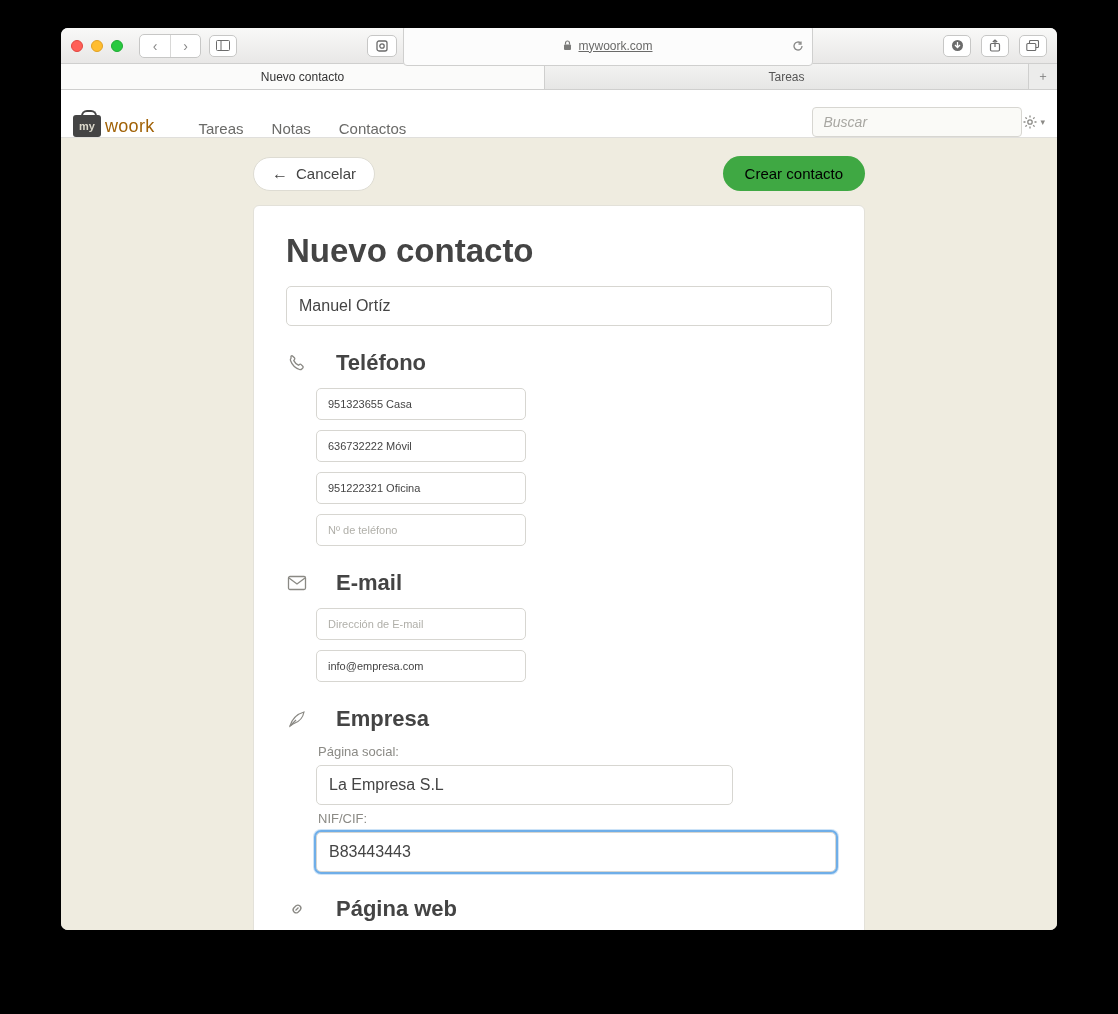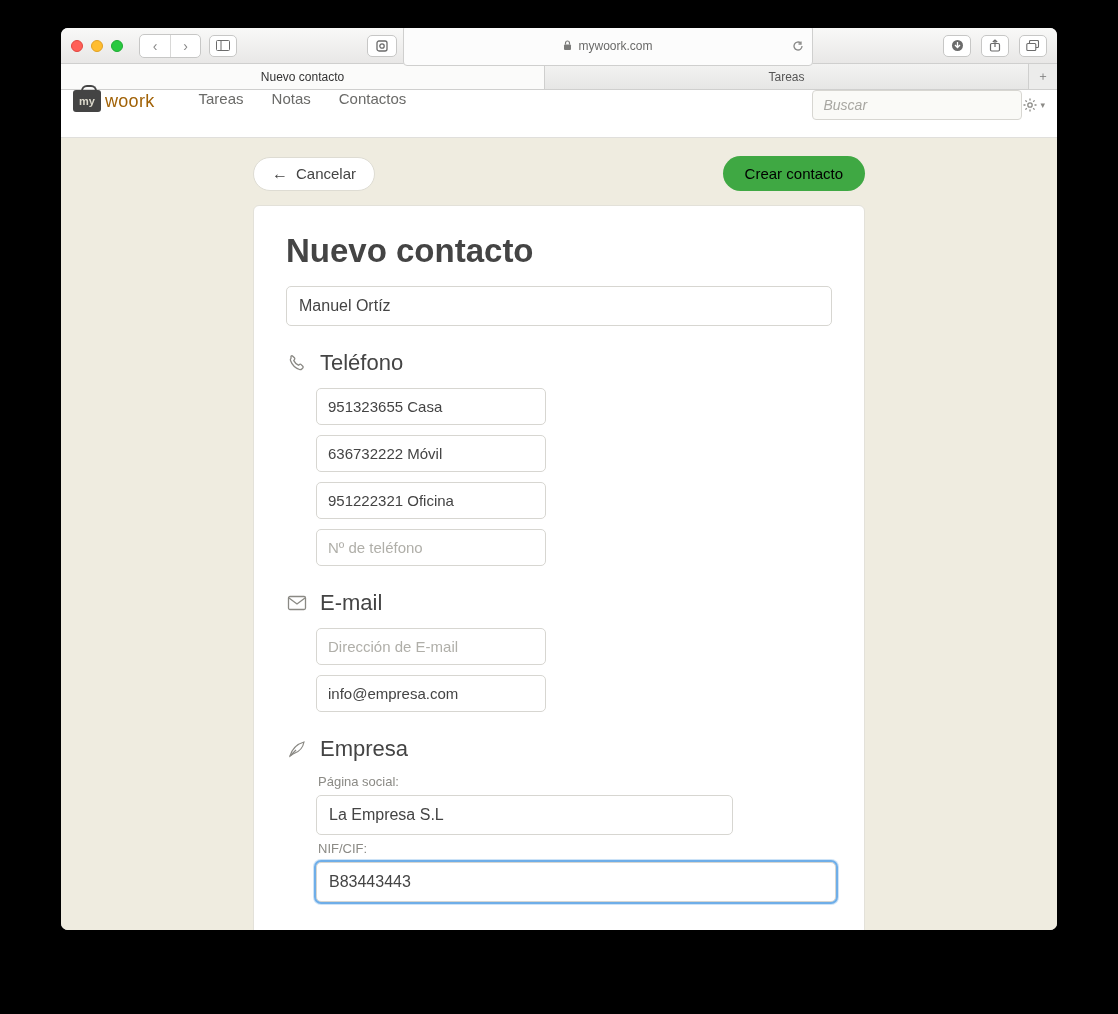--- a/index.html
+++ b/index.html
@@ -43,31 +43,31 @@
   .tl { width:12px;height:12px;border-radius:50%; }
   .tl.red{background:#ff5f57;border:1px solid #e24640;}
   .tl.yel{background:#ffbd2e;border:1px solid #e1a124;}
   .tl.grn{background:#28c940;border:1px solid #1fab33;}
   .navbtns { display:flex; border:1px solid #c7c7c6;border-radius:5px;overflow:hidden;background:#fff;}
   .navbtn { width:30px;height:22px;display:flex;align-items:center;justify-content:center;color:#888;font-size:14px;}
   .navbtn + .navbtn { border-left:1px solid #d8d8d7;}
   .tbicon { width:28px;height:22px;border:1px solid #c7c7c6;border-radius:5px;background:#fff;display:flex;align-items:center;justify-content:center;color:#6b6b6b;font-size:13px;}
   .addrwrap { flex:1; display:flex; align-items:center; justify-content:center; gap:6px;}
   .readerbtn { width:30px;height:22px;border:1px solid #c7c7c6;border-radius:5px;background:#fff;display:flex;align-items:center;justify-content:center;color:#6b6b6b;}
-  .addrbar { flex:0 1 410px; height:41px;border:1px solid #cfcfce;border-radius:4px;background:#fcfcfc;display:flex;align-items:center;justify-content:center;color:#6a6a69;font-size:12px;gap:6px;position:relative;}
+  .addrbar { flex:0 1 410px; height:41px;border:1px solid #cfcfce;border-radius:4px;background:#fcfcfc;display:flex;align-items:center;justify-content:center;color:#6a6a69;font-size:12px;gap:6px;position:relative;text-decoration:underline;}
   .addrbar .refresh{position:absolute;right:8px;color:#8a8a89;}
   .rightside { display:flex; gap:10px;}
   .rightside .tbicon{color:#6b6b6b;}
   
   .tabbar { height:26px; display:flex; border-bottom:1px solid #cfcfce; font-size:12px;}
   .tab { flex:1; display:flex;align-items:center;justify-content:center;color:#555;background:linear-gradient(#f3f3f2,#e6e6e5);border-right:1px solid #cfcfce;}
   .tab.active { background:#fbfbfa;color:#333;}
   .newtab { width:28px;display:flex;align-items:center;justify-content:center;color:#777;background:#ececeb;}
   
-  .appbar { height:48px;background:#fff;border-bottom:1px solid #e0dfdc;display:flex;align-items:flex-start;padding:0 12px;gap:24px;}
+  .appbar { height:48px;background:#fff;border-bottom:1px solid #e0dfdc;display:flex;align-items:flex-end;padding:0 12px;gap:24px;}
   .logo { display:flex;align-items:center;gap:4px;}
   .logo .bag { width:28px;height:22px;background:#444;border-radius:3px;display:flex;align-items:center;justify-content:center;color:#dcd9cc;font-size:11px;font-weight:600;position:relative;}
   .logo .bag::before{content:"";position:absolute;top:-5px;left:8px;width:12px;height:6px;border:2px solid #444;border-bottom:none;border-radius:6px 6px 0 0;}
   .logo .txt{font-size:18px;color:#a16207;letter-spacing:.3px;}
   .navlinks { display:flex;gap:28px;color:#6a6a68;font-size:15px;margin-left:20px;}
   .navlinks span{cursor:pointer;}
   .appbar-right{margin-left:auto;display:flex;align-items:center;}
   .searchbox{width:210px;height:30px;border:1px solid #d7d6d1;border-radius:4px;background:#fafaf7;padding:0 10px;color:#555;font-size:14px;font-style:italic;}
   .searchbox::placeholder{color:#a8a7a2;font-style:italic;}
   .gear{color:#8b8a86;font-size:16px;display:flex;align-items:center;gap:2px;}
@@ -75,24 +75,24 @@
   .pagebg { flex:1; background:#efece0; overflow:auto; padding:18px 0 0;}
   .toprow { width:612px;margin:0 auto 14px;display:flex;align-items:center;justify-content:space-between;}
   .cancel { display:flex;align-items:center;gap:8px;background:#fff;border:1px solid #dedcd3;border-radius:18px;padding:7px 18px;color:#444;font-size:15px;cursor:pointer;}
   .cancel .arr{font-size:16px;}
   .create { background:#3fa843;color:#000000;border:none;border-radius:18px;padding:9px 22px;font-size:15px;cursor:pointer;}
   .card { width:612px;margin:0 auto;background:#fff;border:1px solid #e3e1d9;border-radius:6px;padding:26px 32px 0;}
   .h1 { font-size:33px;font-weight:700;color:#444;margin-bottom:16px;}
   .input,.input-sm { width:100%;border:1px solid #d7d6d1;border-radius:5px;padding:10px 12px;font-size:16px;color:#444;background:#fff;}
   .input::placeholder,.input-sm::placeholder{color:#b0afa9;}
   .section { margin-top:24px;}
-  .sechead { display:flex;align-items:center;gap:12px;font-size:22px;font-weight:400;color:#444;margin-bottom:12px;}
+  .sechead { display:flex;align-items:center;gap:28px;font-size:22px;font-weight:700;color:#444;margin-bottom:12px;}
   .sechead .ico{width:22px;height:22px;color:#8a8984;display:flex;align-items:center;justify-content:center;}
   .inset { padding-left:30px;}
-  .input-sm{width:230px;display:block;margin-bottom:10px;font-size:15px;padding:9px 11px;}
+  .input-sm{width:210px;display:block;margin-bottom:10px;font-size:11px;padding:9px 11px;}
   .lbl{font-size:13px;color:#8b8a85;margin:6px 0 6px 2px;display:block;}
   .focused{outline:2px solid #6faee8;outline-offset:0;box-shadow:0 0 0 3px rgba(111,174,232,.35);}
   svg{display:block;}
 </style>
 </head>
 <body>
 
 <div class="outer">
   <div class="macwin">
 

